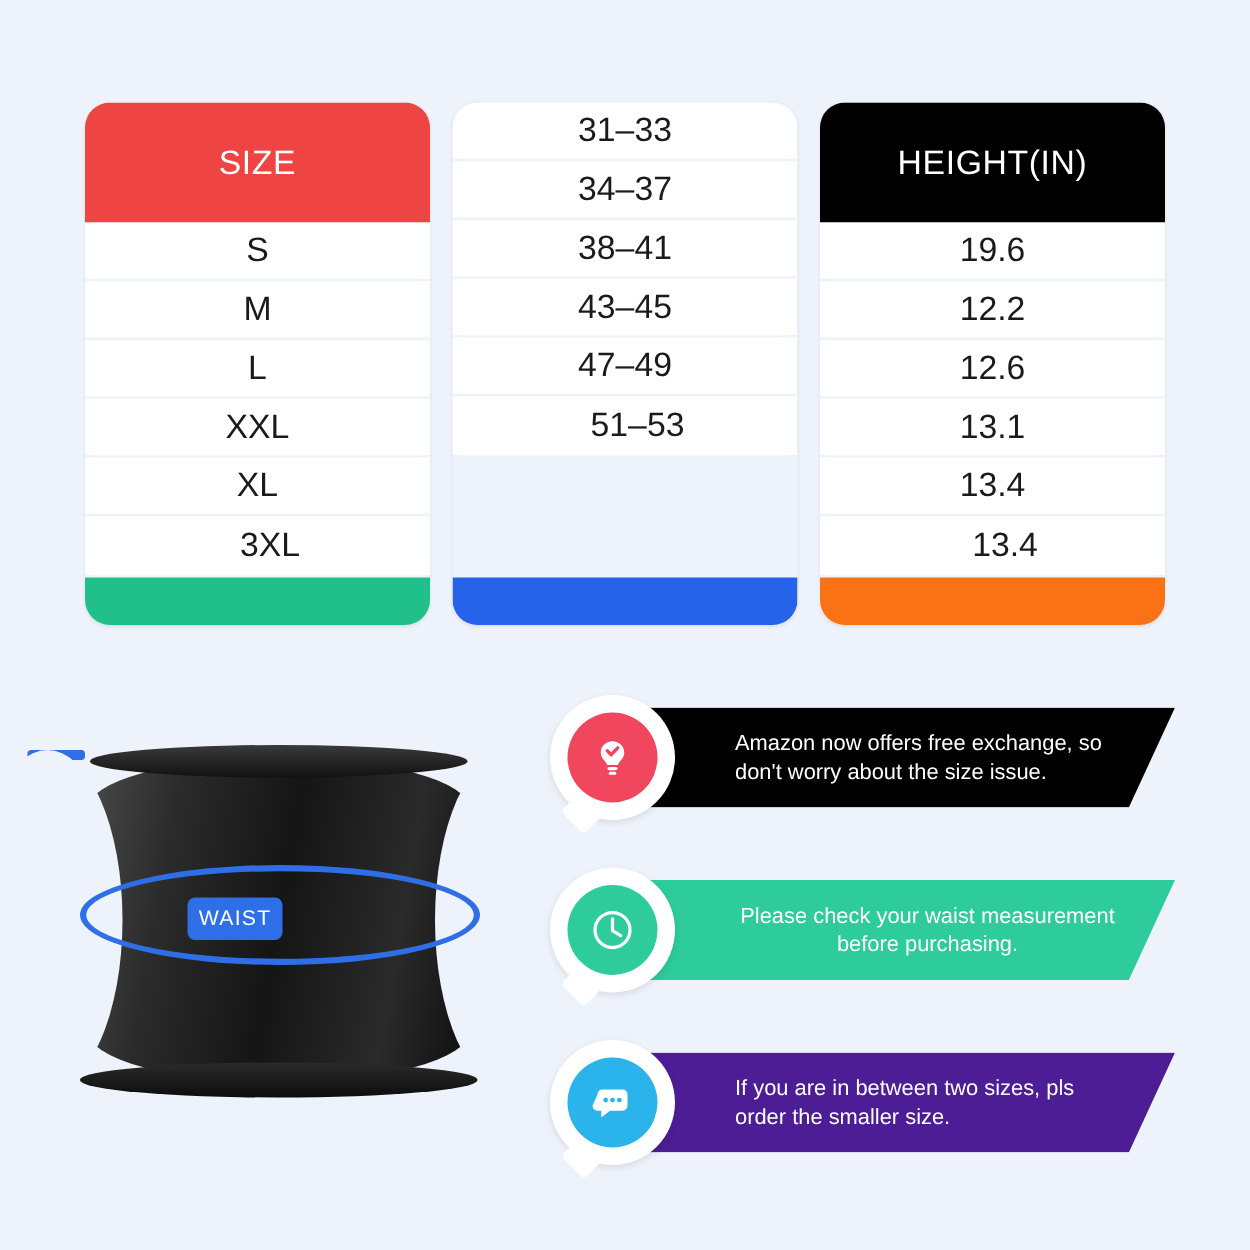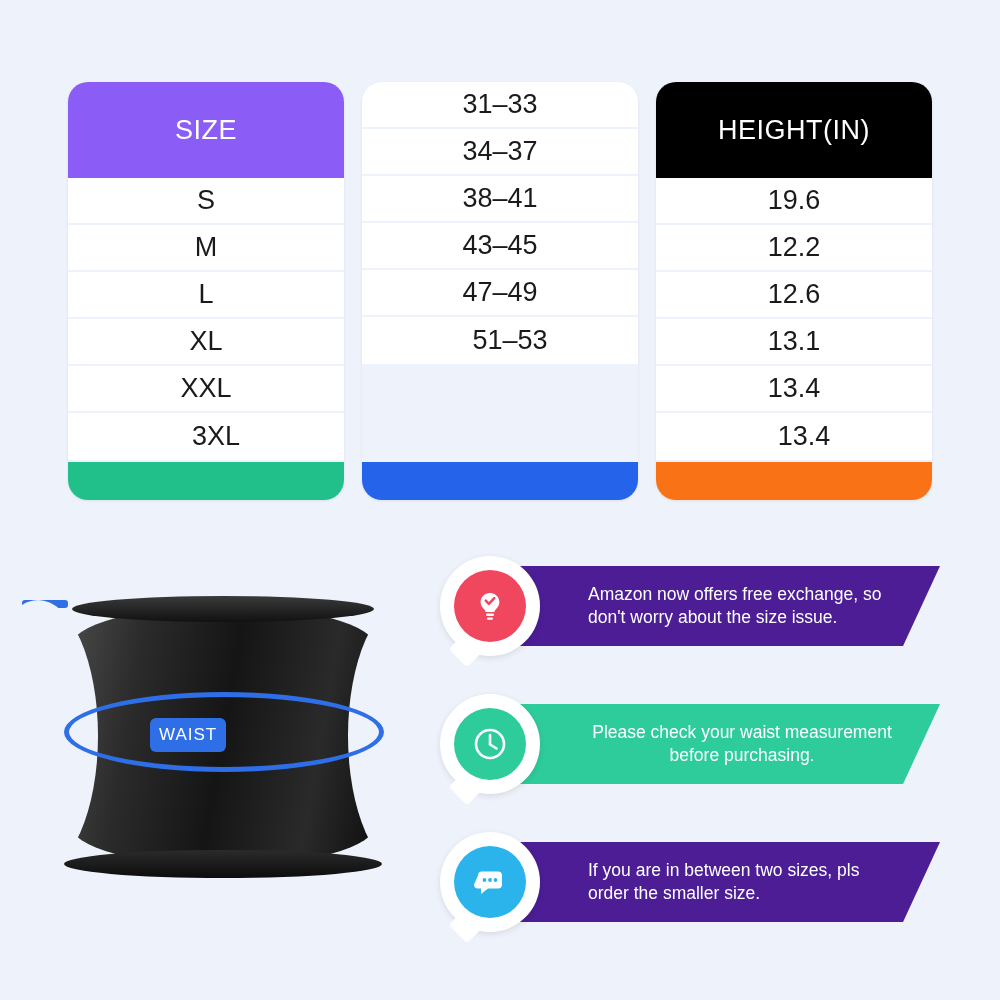--- a/index.html
+++ b/index.html
@@ -189,27 +189,27 @@
   .note.n3 { top: 276px; }
 </style>
 </head>
 <body>
 
 <div id="root">
 
   <div class="table-wrap">
 
     <div class="col">
-      <div class="col-head" style="background:#8b5cf6">SIZE</div>
+      <div class="col-head" style="background:#ef4444">SIZE</div>
       <div class="col-body">
         <div class="cell">S</div>
         <div class="cell">M</div>
         <div class="cell">L</div>
+        <div class="cell">XXL</div>
         <div class="cell">XL</div>
-        <div class="cell">XXL</div>
         <div class="cell">3XL</div>
       </div>
       <div class="col-foot" style="background:#21c08b"></div>
     </div>
 
     <div class="col">
       <div class="col-body">
         <div class="cell">31–33</div>
         <div class="cell">34–37</div>
         <div class="cell">38–41</div>
@@ -248,21 +248,21 @@
     <div class="waistcurve-left"></div>
     <div class="waistcurve-right"></div>
   </div>
 
   <div class="waist-ellipse"></div>
   <div class="waist-chip">WAIST</div>
 
   <div class="notes">
 
     <div class="note n1">
-      <div class="banner" style="background:#4c1d95">
+      <div class="banner" style="background:#000000">
         <p>Amazon now offers free exchange, so don't worry about the size issue.</p>
       </div>
       <div class="bubble">
         <div class="disc" style="background:#f0475f">
           <svg width="40" height="40" viewBox="0 0 40 40">
             <path d="M20 7c-5.2 0-9.4 4-9.4 9 0 3.3 1.8 5.4 3.3 7 .9 1 1.6 1.8 1.6 2.9h9c0-1.1.7-1.9 1.6-2.9 1.5-1.6 3.3-3.7 3.3-7 0-5-4.2-9-9.4-9z" fill="#ffffff"></path>
             <rect x="16" y="27.5" width="8" height="2.6" rx="1.3" fill="#ffffff"></rect>
             <rect x="17" y="31.4" width="6" height="2.4" rx="1.2" fill="#ffffff"></rect>
             <path d="M15.8 14.6l3.1 3.2 5.4-5.6" stroke="#f0475f" stroke-width="2.6" fill="none" stroke-linecap="round" stroke-linejoin="round"></path>
           </svg>

